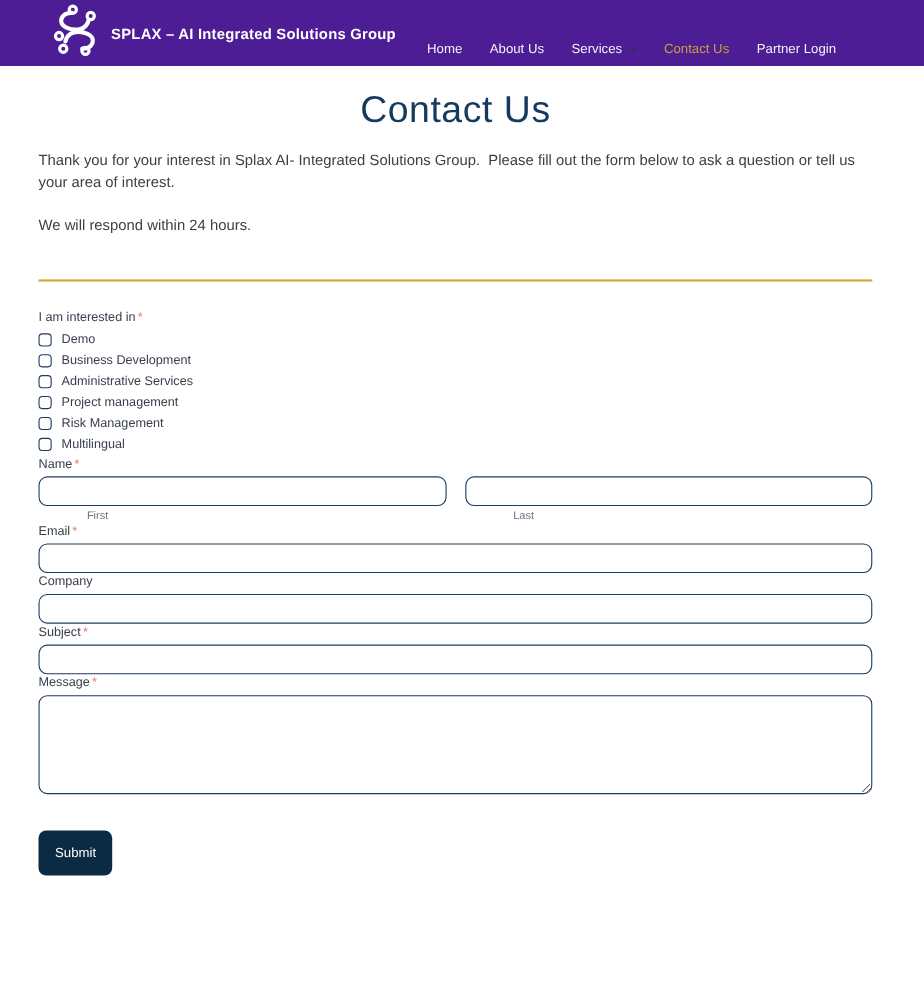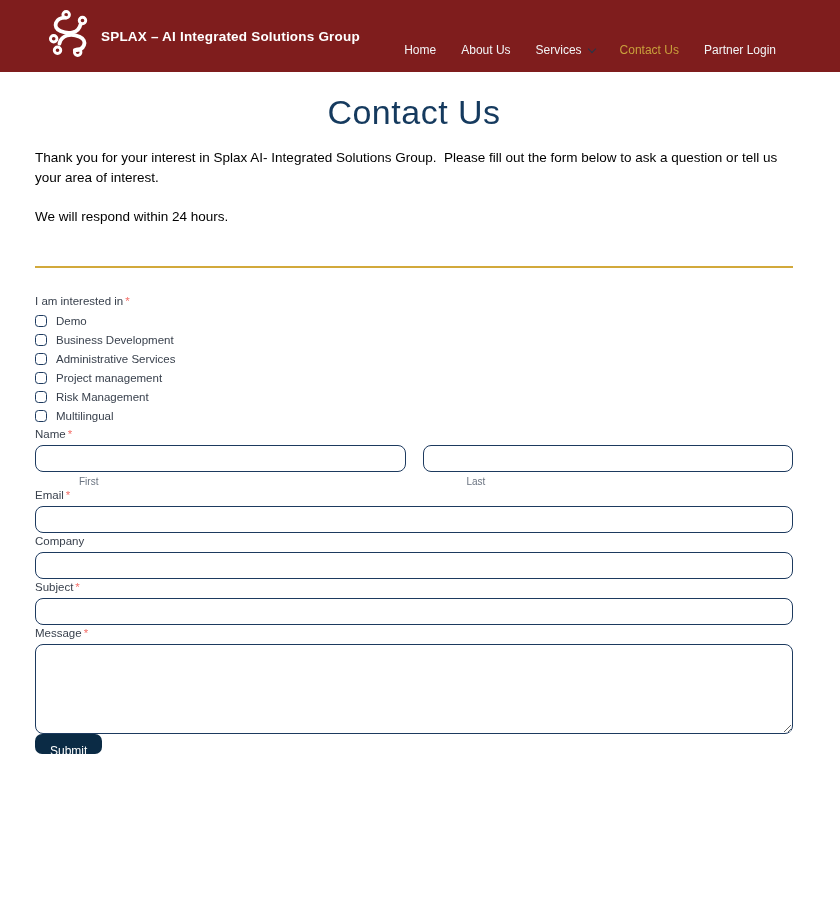--- a/index.html
+++ b/index.html
@@ -1,44 +1,44 @@
 <!DOCTYPE html>
 <html><head>
 <meta charset="utf-8">
 <style>
   * { box-sizing: border-box; margin: 0; padding: 0; }
   html, body { width: 840px; background: #ffffff; font-family: "Liberation Sans", sans-serif; }
   body { height: 909px; overflow: hidden; }
 
   
   .site-header {
-    height: 72px; background: #7f1d1d;
+    height: 60px; background: #4c1d95;
     display: flex; align-items: center;
-    padding: 0 64px 0 45px;
+    padding: 0 80px 0 45px;
   }
   .brand { display: flex; align-items: center; gap: 6px; cursor: pointer; }
   .logo-wrap { width: 50px; height: 48px; display: flex; align-items: center; margin-top: -6px; }
   .brand-title { color: #ffffff; font-weight: 700; font-size: 13.5px; letter-spacing: 0.2px; white-space: nowrap; }
   .nav { margin-left: auto; display: flex; align-items: center; column-gap: 25px; margin-top: 28px; }
   .nav-link { color: #f2f4f6; font-size: 12px; text-decoration: none; cursor: pointer; white-space: nowrap; display: inline-flex; align-items: center; }
   .nav-link.active { color: #c9a03c; }
   .caret {
     width: 6px; height: 6px; display: inline-block;
     border-right: 1.6px solid #24374b; border-bottom: 1.6px solid #24374b;
     transform: rotate(45deg); margin-left: 7px; margin-top: -3px;
   }
 
   
   .content { width: 758px; margin-left: 35px; }
   .page-title {
     margin-top: 21px; text-align: center;
     font-size: 34px; line-height: 38px; font-weight: 500;
     color: #153a5e; letter-spacing: 0.5px;
   }
-  .para { margin-top: 20px; font-size: 13.5px; line-height: 19.5px; color: #000000; white-space: pre-wrap; }
+  .para { margin-top: 20px; font-size: 13.5px; line-height: 19.5px; color: #404040; white-space: pre-wrap; }
   .para.first { margin-top: 17px; }
   .gold-divider { border: none; border-top: 2px solid #d2a93b; margin: 39px 0 0 0; }
 
   
   .contact-form { margin-top: 27px; }
   .field-group { margin-top: 2px; }
   .field-label { font-size: 11.5px; color: #39414d; margin-bottom: 5px; }
   .req { color: #f4716b; margin-left: 2px; }
 
   .checkbox-row { display: flex; align-items: center; height: 19px; cursor: pointer; }
@@ -58,21 +58,21 @@
   .name-col { flex: 1; }
   .sub-label { font-size: 10px; color: #6a7380; margin-top: 4px; padding-left: 44px; }
 
   .ta {
     width: 100%; height: 90px; border: 1.5px solid #1d3a5f; border-radius: 8px;
     background: #fff; font-family: "Liberation Sans", sans-serif; font-size: 13px;
     padding: 6px 9px; color: #222; outline: none; resize: both; display: block;
   }
 
   .submit-btn {
-    height: 20px; padding: 10px 15px;
+    margin-top: 33px; height: 41px; padding: 10px 15px;
     background: #0b2b45; color: #ffffff; font-size: 12px;
     border: none; border-radius: 7px; cursor: pointer;
     font-family: "Liberation Sans", sans-serif;
   }
 </style>
 </head>
 <body>
 
 <header class="site-header">
   <div class="brand">

